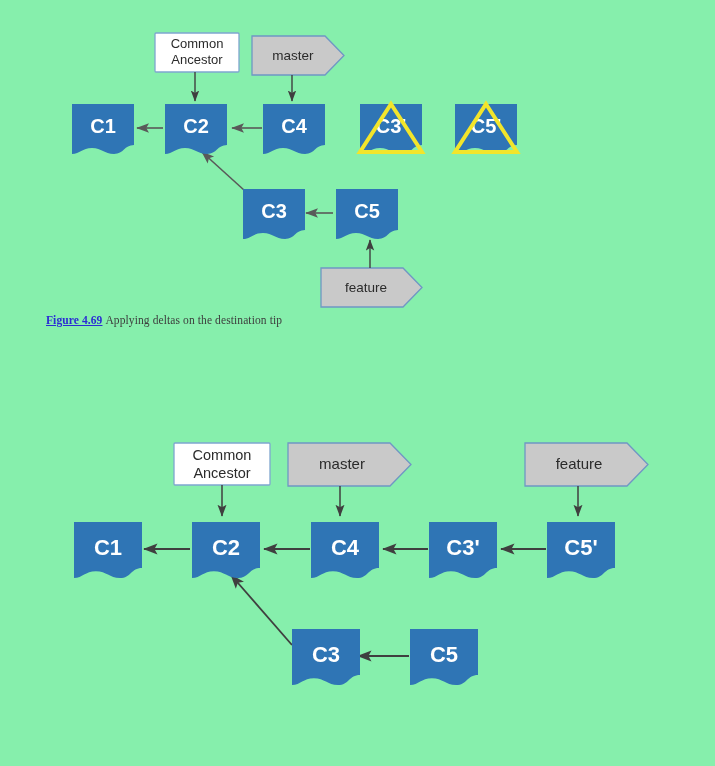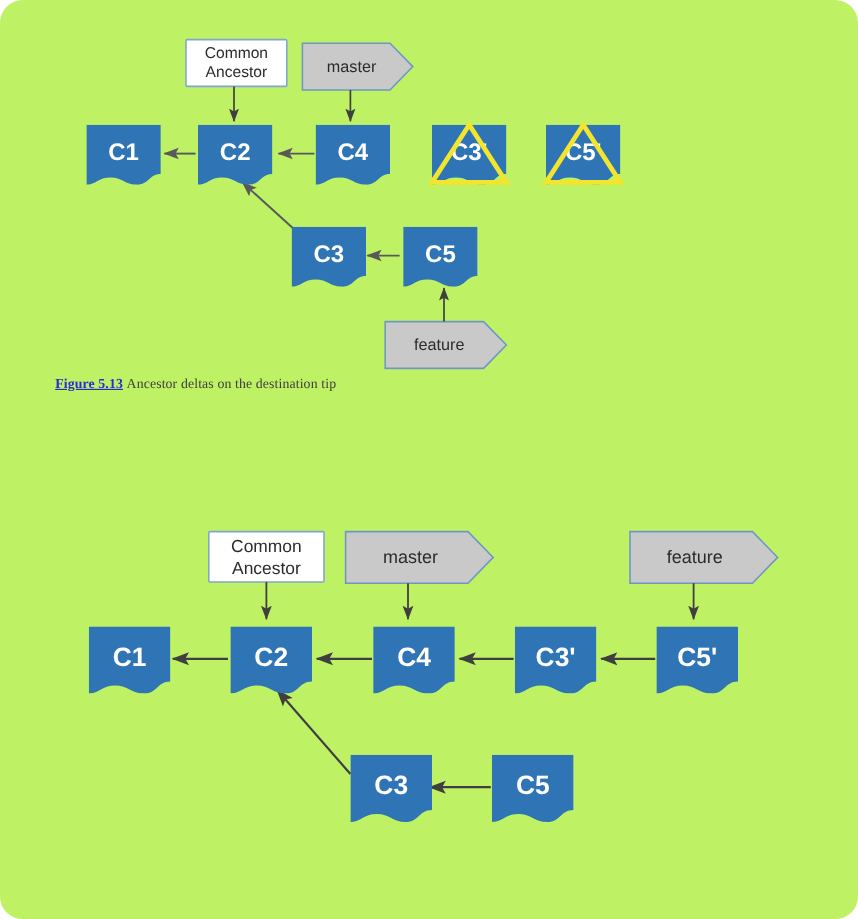--- a/index.html
+++ b/index.html
@@ -13,22 +13,21 @@
     height: 766px;
     position: relative;
     overflow: hidden;
     font-family: "Liberation Sans", sans-serif;
   }
   .page {
     position: absolute;
     left: 0; top: 0;
     width: 715px;
     height: 766px;
-    background: #bef264;
-    border-radius: 19px;
+    background: #86efac;
   }
   .figure-block {
     position: absolute;
     left: 0;
     width: 715px;
   }
   #figure-1 { top: 0px;   height: 345px; }
   #figure-2 { top: 420px; height: 320px; }
 
   .diagram-svg {
@@ -155,21 +154,21 @@
       </g>
 
       <g>
         <use href="#commitShape" x="336" y="189" width="62" height="50" fill="#2f75b5"></use>
         <text class="commit-label" x="367" y="213" font-size="20">C5</text>
       </g>
     </svg>
   </div>
 
   <div class="caption" id="caption-1">
-    <span class="fig-label">Figure 5.13</span><span class="fig-text">Ancestor deltas on the destination tip</span>
+    <span class="fig-label">Figure 4.69</span><span class="fig-text">Applying deltas on the destination tip</span>
   </div>
 
   <div class="figure-block" id="figure-2">
     <svg class="diagram-svg" viewBox="0 0 715 320" width="715" height="320">
       <defs>
         <marker id="ah2" markerWidth="9" markerHeight="9" refX="7.5" refY="3.2" orient="auto" markerUnits="strokeWidth">
           <path d="M0,0.2 L8,3.2 L0,6.2 L1.7,3.2 Z" fill="#3f3f3f"></path>
         </marker>
       </defs>
 

